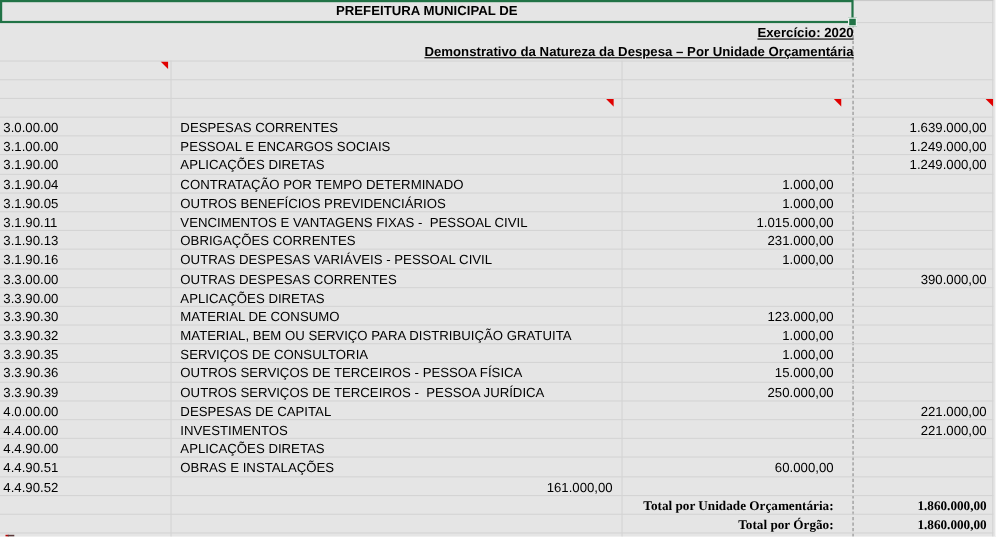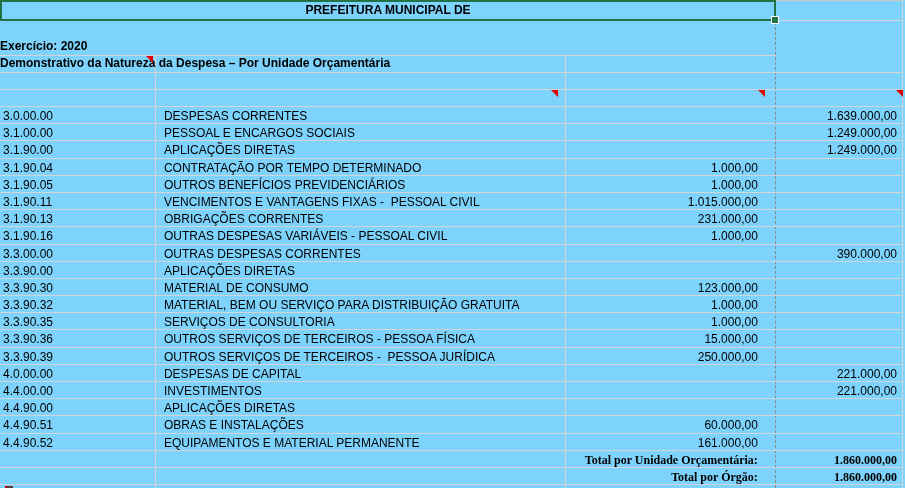--- a/index.html
+++ b/index.html
@@ -1,17 +1,17 @@
 <!DOCTYPE html>
 <html><head>
 <meta charset="utf-8">
 <style>
   html,body{margin:0;padding:0;background:#fff;}
   .sheet{
-    position:relative;width:905px;height:488px;background:#7dd3fc;
+    position:relative;width:905px;height:488px;background:#e5e5e5;
     font-family:"Liberation Sans", sans-serif;font-size:12px;color:#000;
     overflow:hidden;
   }
   
   .vline{position:absolute;width:1px;background:#d4d4d4;}
   .vline-a{left:155px;top:55px;height:433px;}
   .vline-b{left:565px;top:55px;height:433px;}
   .vline-right{left:902px;top:0;height:488px;}
   .pagebreak{
     position:absolute;left:775px;top:22px;height:466px;width:0;
@@ -33,21 +33,21 @@
   .sel-border{
     position:absolute;left:0;top:0;width:776px;height:21px;box-sizing:border-box;
     border:2px solid #217346;pointer-events:none;
   }
   .fill-handle{
     position:absolute;left:771px;top:16px;width:8px;height:8px;
     background:#217346;border:1px solid #ffffff;box-sizing:border-box;
   }
   .row-exercicio{position:absolute;left:0;top:21px;width:776px;height:17px;}
   .row-demonstrativo{position:absolute;left:0;top:38px;width:776px;height:18px;box-sizing:border-box;border-bottom:1px solid #d4d4d4;}
-  .band-txt{width:776px;text-align:left;font-weight:bold;padding-top:18px;}
+  .band-txt{width:776px;text-align:right;font-weight:bold;padding-top:2px;text-decoration:underline;}
   .row-orgao{position:absolute;left:0;top:56px;width:903px;height:17px;}
   .row-unidade{position:absolute;left:0;top:73px;width:903px;height:17px;}
   .row-headers{position:absolute;left:0;top:90px;width:903px;height:17px;}
   .row-headers .cell{font-weight:bold;text-align:center;padding-left:0;padding-right:0;}
   
   .data-rows{position:absolute;left:0;top:107px;width:903px;}
   .data-rows .trow{height:17.2px;justify-content:space-between;}
   .totals .cC,.totals .cD{font-weight:bold;font-family:Liberation Serif, serif;}
   
   .comment-tri{
@@ -238,21 +238,20 @@
       <div class="cell cD"></div>
     </div>
     <div class="trow">
       <div class="cell cA">4.4.90.51</div>
       <div class="cell cB">OBRAS E INSTALAÇÕES</div>
       <div class="cell cC">60.000,00</div>
       <div class="cell cD"></div>
     </div>
     <div class="trow">
       <div class="cell cA">4.4.90.52</div>
-      <div class="cell cB">EQUIPAMENTOS E MATERIAL PERMANENTE</div>
       <div class="cell cC">161.000,00</div>
       <div class="cell cD"></div>
     </div>
 
     <div class="trow totals">
       <div class="cell cA"></div>
       <div class="cell cB"></div>
       <div class="cell cC">Total por Unidade Orçamentária:</div>
       <div class="cell cD">1.860.000,00</div>
     </div>

